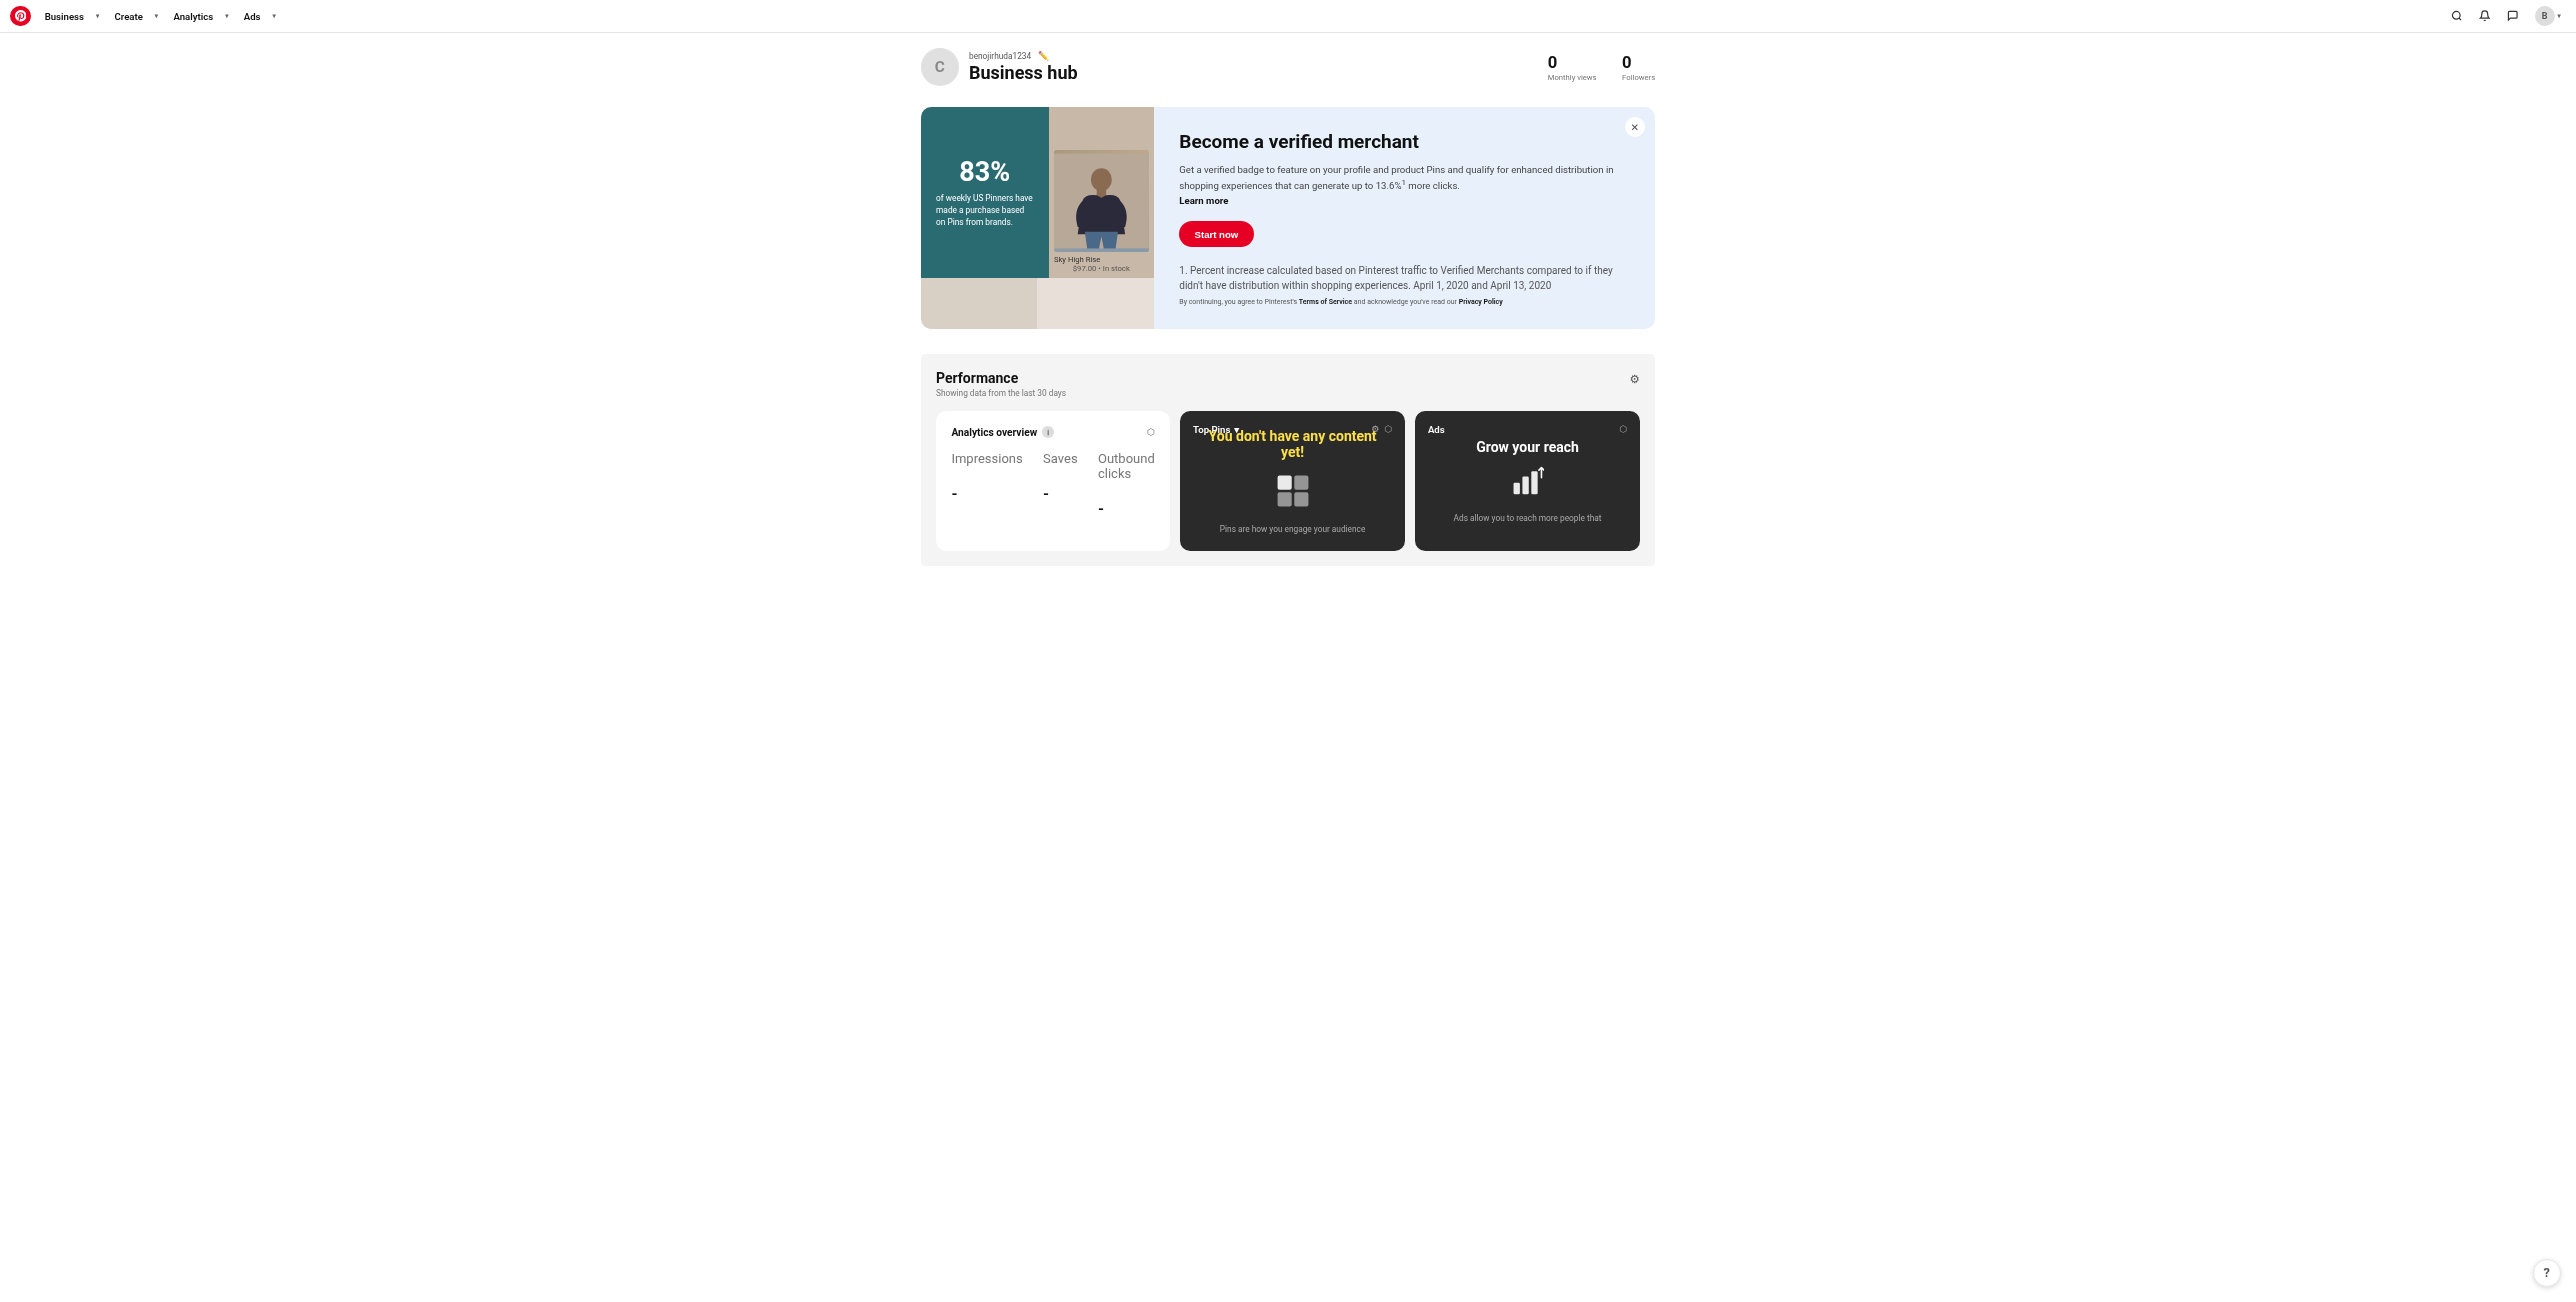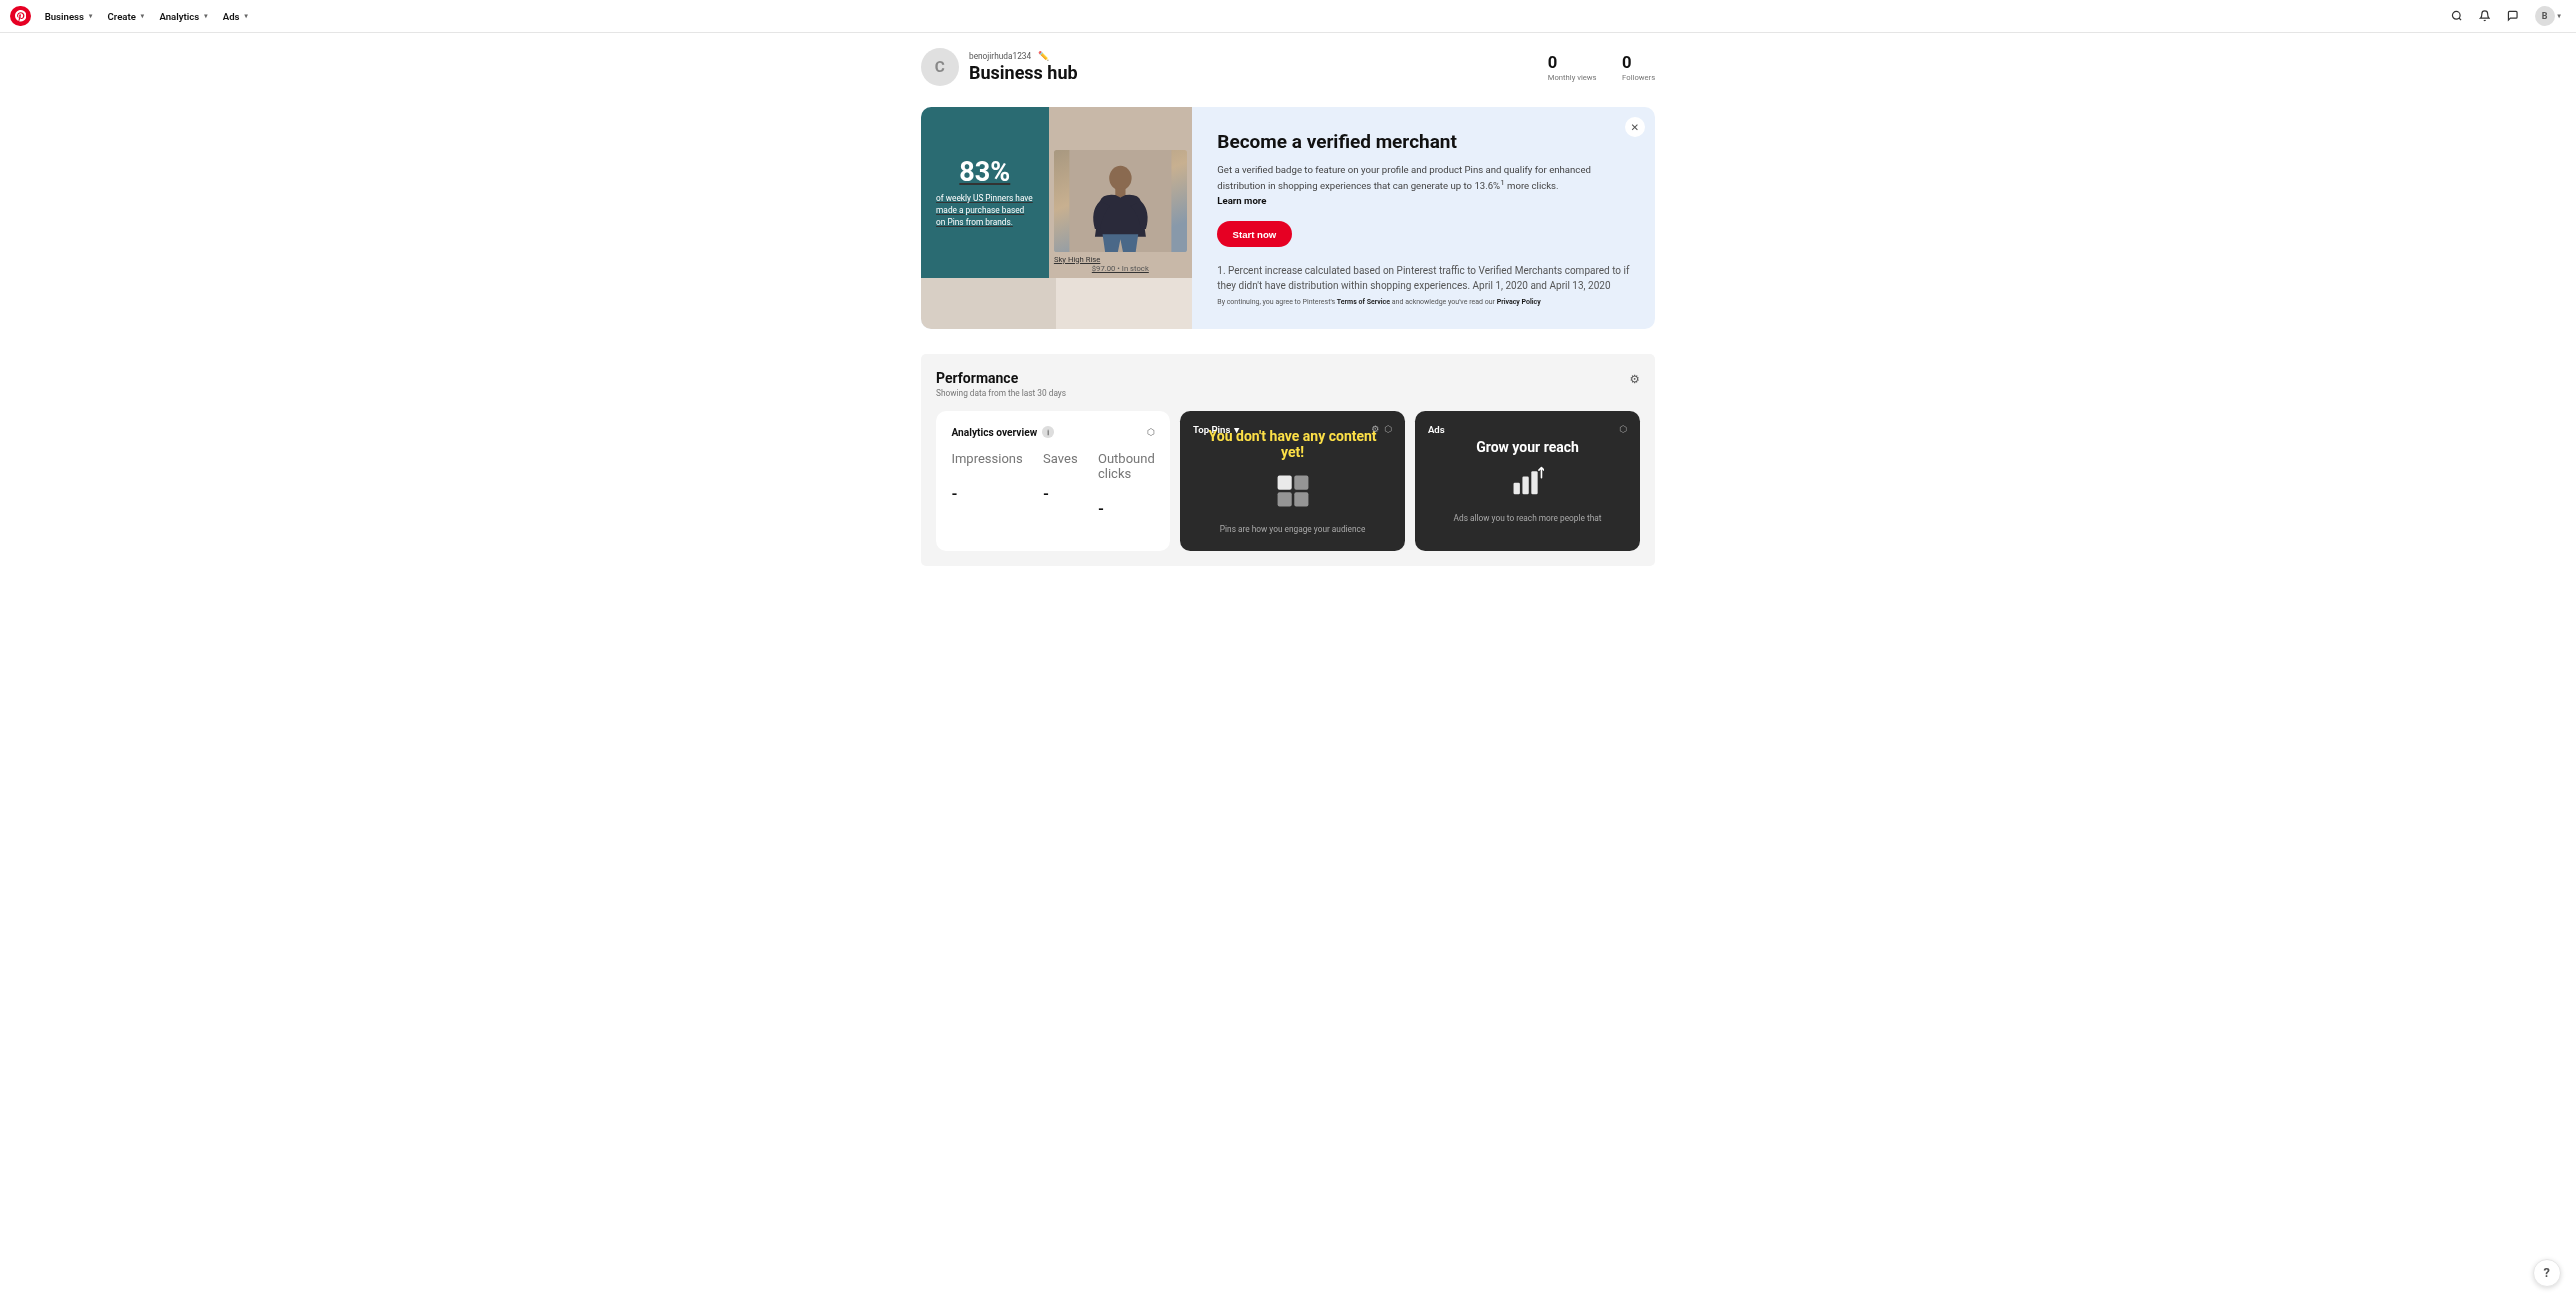--- a/index.html
+++ b/index.html
@@ -8,21 +8,21 @@
     
     .navbar {
       display: flex; align-items: center; height: 33px;
       padding: 0 10.2px; background: #fff;
       border-bottom: 0.6px solid #e5e5e5;
       position: sticky; top: 0; z-index: 100;
     }
     .nav-logo { width: 20.4px; height: 20.4px; background: #e60023; border-radius: 50%; display: flex; align-items: center; justify-content: center; margin-right: 7.7px; flex-shrink: 0; }
     .nav-logo svg { fill: #fff; }
     .nav-items { display: flex; align-items: center; gap: 2.6px; flex: 1; }
-    .nav-item { display: flex; align-items: center; gap: 5px; padding: 3.8px 6.4px; border-radius: 15.3px; cursor: pointer; font-weight: 600; font-size: 9.6px; color: #111; white-space: nowrap; }
+    .nav-item { display: flex; align-items: center; gap: 12px; padding: 3.8px 6.4px; border-radius: 15.3px; cursor: pointer; font-weight: 600; font-size: 9.6px; color: #111; white-space: nowrap; }
     .nav-chevron { font-size: 6.4px; color: #666; }
     .nav-right { display: flex; align-items: center; gap: 5.1px; margin-left: auto; }
     .nav-icon-btn { width: 23px; height: 23px; border-radius: 50%; display: flex; align-items: center; justify-content: center; cursor: pointer; color: #333; font-size: 10.2px; }
     .nav-user { display: flex; align-items: center; gap: 2.6px; padding: 2.6px 5.1px; border-radius: 15.3px; cursor: pointer; font-weight: 600; }
     .nav-avatar { width: 20.4px; height: 20.4px; border-radius: 50%; background: #ddd; display: flex; align-items: center; justify-content: center; font-weight: 700; font-size: 9px; color: #555; }
 
     
     .page-content { max-width: 765px; margin: 0 auto; padding: 15.3px 15.3px; }
 
     
@@ -36,21 +36,21 @@
     .stat-item { text-align: left; }
     .stat-number { font-size: 16.6px; font-weight: 700; color: #111; }
     .stat-label { font-size: 7.7px; color: #767676; margin-top: 1.3px; }
 
     
     .promo-card {
       background: #e8f0fb; border-radius: 10.2px; padding: 0;
       display: flex; align-items: stretch; position: relative;
       overflow: hidden; margin-bottom: 25.5px; min-height: 179px;
     }
-    .promo-images { display: flex; flex-direction: column; width: 271px; flex-shrink: 0; text-decoration: underline; }
+    .promo-images { display: flex; flex-direction: column; width: 233px; flex-shrink: 0; }
     .promo-img-top { display: flex; flex: 1; }
     .promo-stat-box { width: 128px; background: #2a6b72; display: flex; align-items: center; justify-content: center; padding: 15.3px; flex-direction: column; }
     .promo-stat-percent { font-size: 27px; font-weight: 700; color: #fff; }
     .promo-stat-desc { font-size: 8.3px; color: #fff; margin-top: 5.1px; line-height: 1.4; }
     .promo-product-img { flex: 1; background: #c8b8a8; display: flex; flex-direction: column; align-items: center; justify-content: flex-end; padding: 5.1px; position: relative; overflow: hidden; }
     .promo-product-figure { width: 100%; height: 102px; background: linear-gradient(160deg, #a89880 0%, #c8b090 40%, #8899aa 80%); border-radius: 2.6px; position: relative; overflow: hidden; }
     .promo-product-label { font-size: 7.7px; color: #333; text-align: left; width: 100%; margin-top: 2.6px; }
     .promo-product-price { font-size: 7.7px; color: #555; }
     .promo-bottom-images { display: flex; height: 51px; }
     .promo-bottom-left { flex: 1; background: #d8cfc5; }

